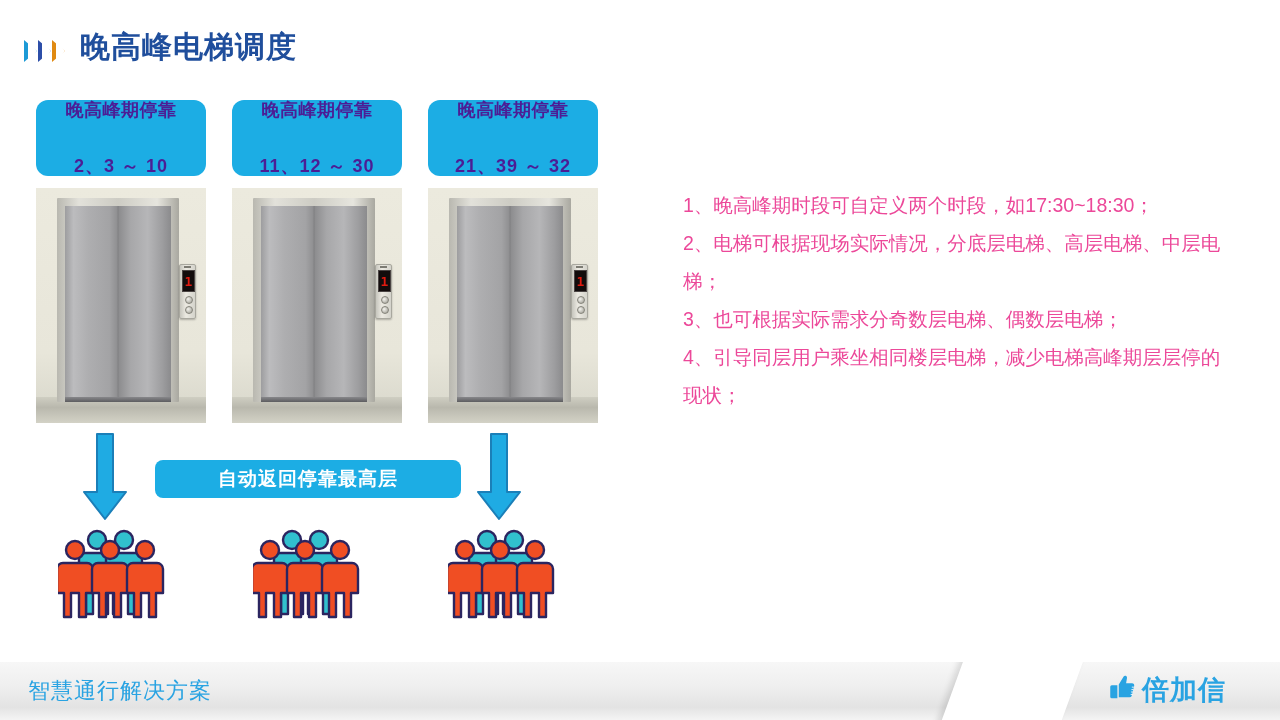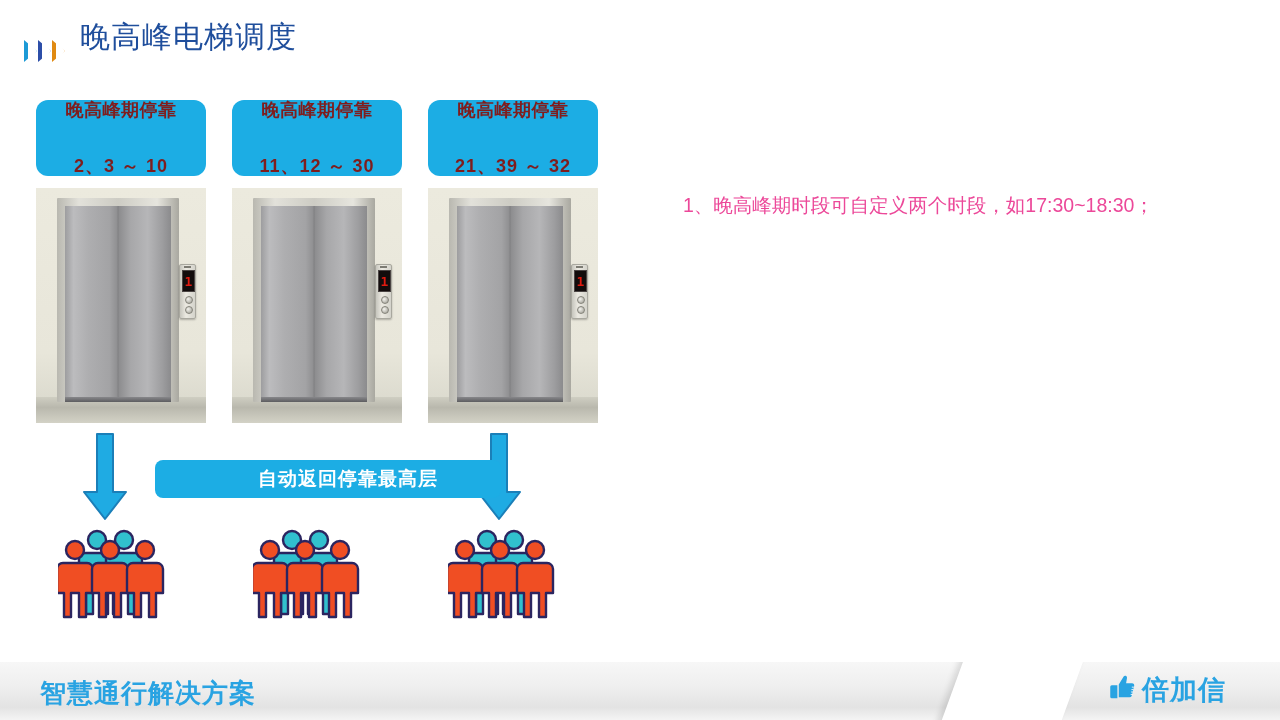--- a/index.html
+++ b/index.html
@@ -41,37 +41,37 @@
     border-bottom: 11px solid transparent;
     border-left: 9px solid #ffffff;
     left: -9px; top: -11px;
   }
   .chev-1 { left: 0px;  border-left: 13px solid #1C9AD6; }
   .chev-2 { left: 14px; border-left: 13px solid #2C4EA8; }
   .chev-3 { left: 28px; border-left: 13px solid #E08A12; }
 
   .page-title {
     position: absolute;
-    left: 80px; top: 17px;
+    left: 80px; top: 27px;
     font-size: 30px;
-    font-weight: normal;
+    font-weight: bold;
     color: #1F4E9C;
     letter-spacing: 1px;
     white-space: nowrap;
   }
 
   
   .badge {
     position: absolute;
     top: 100px;
     width: 170px;
     height: 76px;
     background: #1CADE4;
     border-radius: 12px;
-    color: #7f1d1d;
+    color: #4c1d95;
     font-weight: bold;
     display: flex;
     flex-direction: column;
     align-items: center;
     justify-content: center;
     line-height: 1.35;
   }
   .badge .b-t1 { font-size: 18px; letter-spacing: 0.5px; }
   .badge .b-t2 { font-size: 18px; letter-spacing: 1px; margin-top: 32px; }
   .badge-0 { left: 36px; }
@@ -178,21 +178,20 @@
     width: 306px; height: 38px;
     background: #1CADE4;
     border-radius: 8px;
     color: #ffffff;
     font-size: 19px;
     font-weight: bold;
     display: flex;
     align-items: center;
     justify-content: center;
     letter-spacing: 1px;
-    padding-left: 40px;
   }
 
   
   .people {
     position: absolute;
     top: 528px;
     width: 130px;
     height: 92px;
   }
   .people svg { display: block; }
@@ -216,25 +215,24 @@
   .footer {
     position: absolute;
     left: 0; top: 662px;
     width: 1280px; height: 58px;
     background: linear-gradient(180deg, #f7f7f7 0%, #eeeeee 45%, #e3e3e3 78%, #f4f4f4 100%);
     overflow: hidden;
   }
   .footer-left-text {
     position: absolute;
     left: 28px; top: 14px;
-    font-size: 26px;
-    font-weight: bold;
+    font-size: 22px;
+    font-weight: normal;
     color: #29A3E2;
     letter-spacing: 1px;
-    margin-left: 12px;
   }
   .footer-slash {
     position: absolute;
     top: -16px;
     width: 120px;
     height: 92px;
     background: #ffffff;
     transform: skewX(-20deg);
     box-shadow: -4px 0 6px rgba(0,0,0,0.12);
   }
@@ -391,20 +389,23 @@
         <path d="M40 35 h24 a6 6 0 0 1 6 6 v24 h-7 v24 h-7 v-24 h-8 v24 h-7 v-24 h-7 v-24 a6 6 0 0 1 6 -6 z"></path>
         <circle cx="87" cy="22" r="9"></circle>
         <path d="M75 35 h24 a6 6 0 0 1 6 6 v24 h-7 v24 h-7 v-24 h-8 v24 h-7 v-24 h-7 v-24 a6 6 0 0 1 6 -6 z"></path>
       </g>
     </g>
   </svg>
 </div>
 
 <div class="notes">
   <div class="note-line">1、晚高峰期时段可自定义两个时段，如17:30~18:30；</div>
+  <div class="note-wrap">2、电梯可根据现场实际情况，分底层电梯、高层电梯、中层电梯；</div>
+  <div class="note-line">3、也可根据实际需求分奇数层电梯、偶数层电梯；</div>
+  <div class="note-wrap">4、引导同层用户乘坐相同楼层电梯，减少电梯高峰期层层停的现状；</div>
 </div>
 
 <div class="footer">
   <div class="footer-left-text">智慧通行解决方案</div>
   <div class="footer-slash footer-slash-a"></div>
   <div class="footer-brand">
     <span>
       <svg class="thumb-icon" viewBox="0 0 32 32">
         <path d="M4 14 h6 v14 h-6 a1.6 1.6 0 0 1 -1.6 -1.6 v-10.8 A1.6 1.6 0 0 1 4 14 z" fill="#29A3E2"></path>
         <path d="M11.5 13.4 l5.2 -8.6 a2 2 0 0 1 3.6 1.2 l-1 6 h6.4 a2.3 2.3 0 0 1 2.2 2.9 l-2.5 10.1 A2.6 2.6 0 0 1 22.9 27 H11.5 z" fill="#29A3E2"></path>

